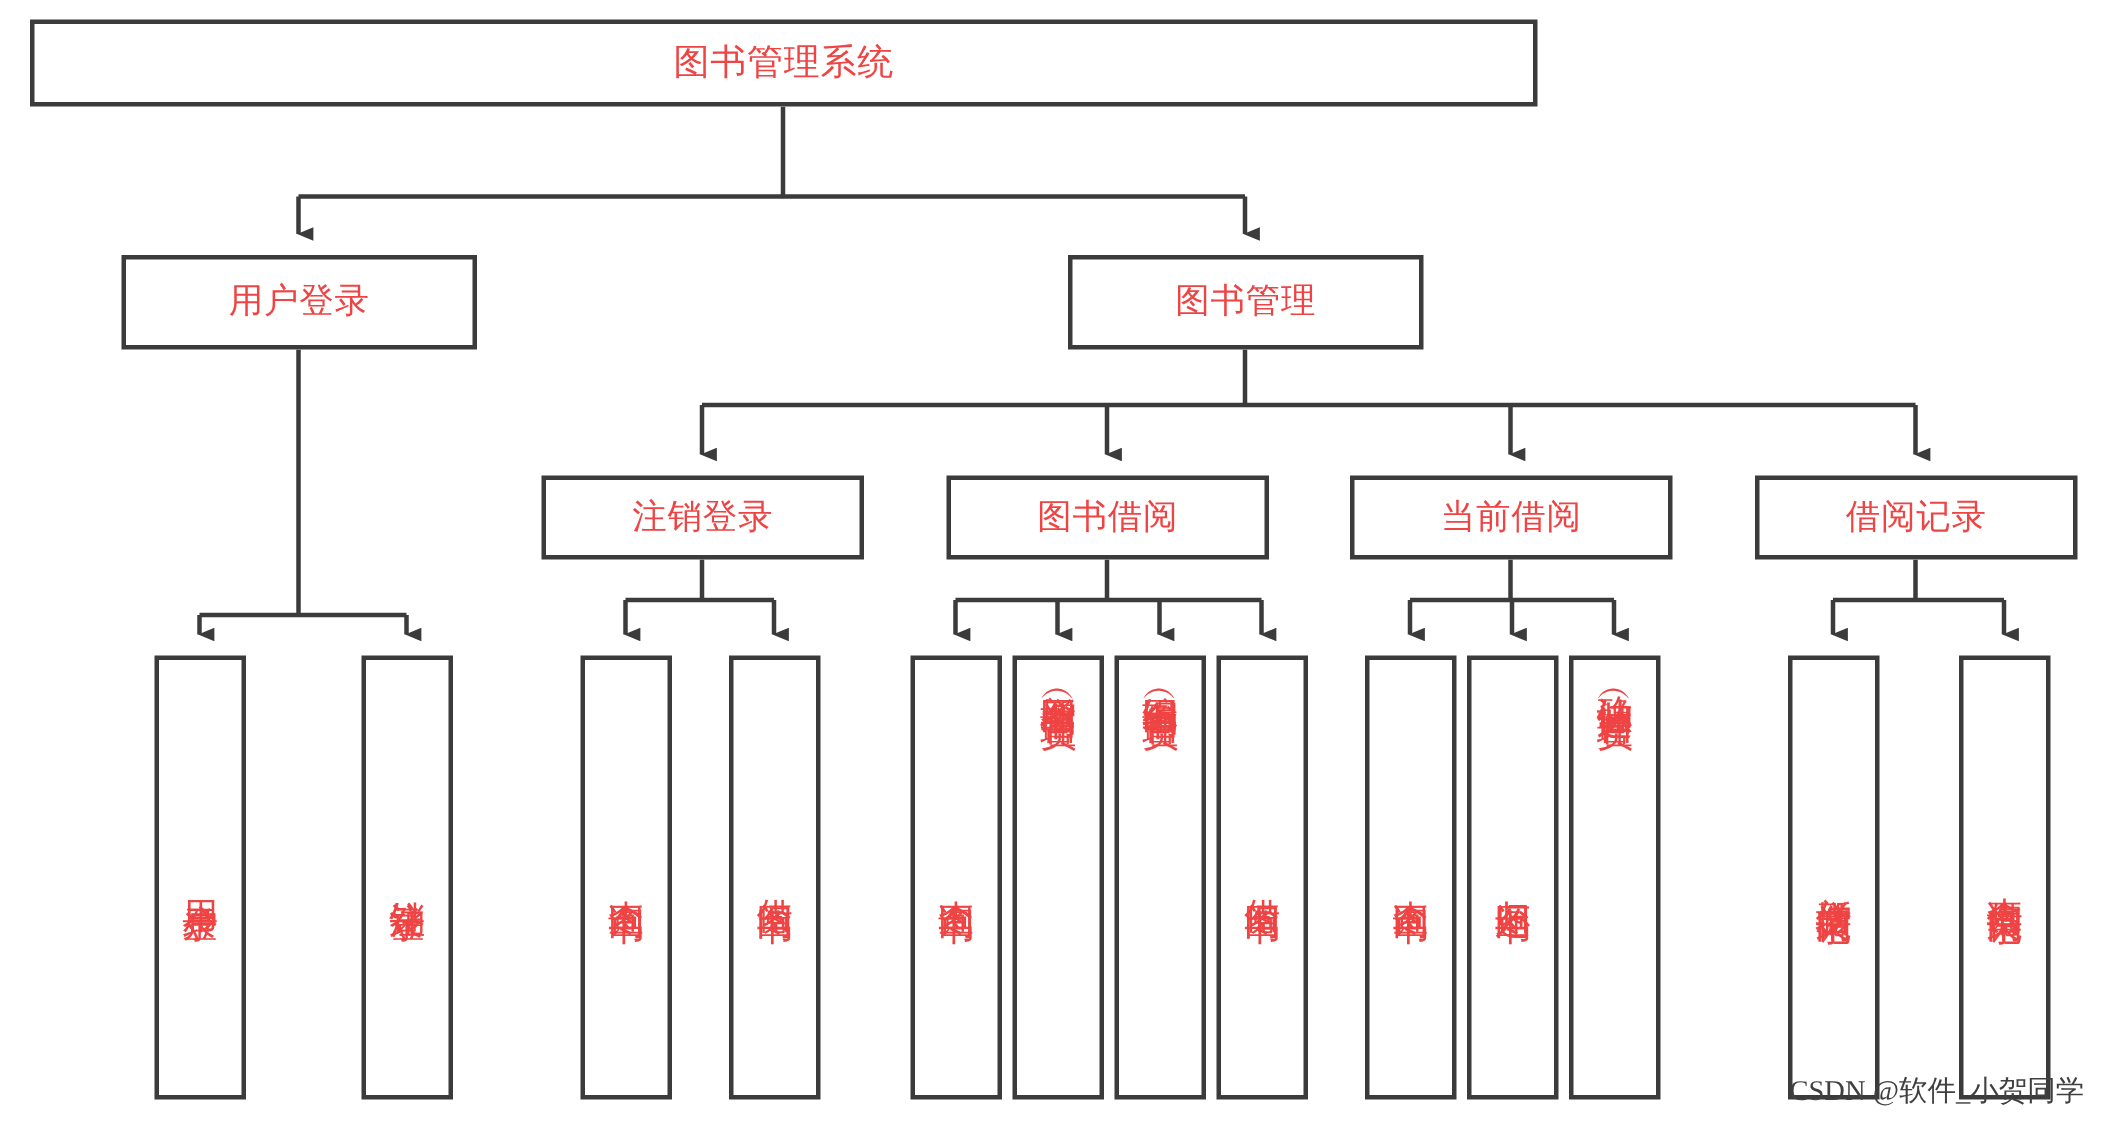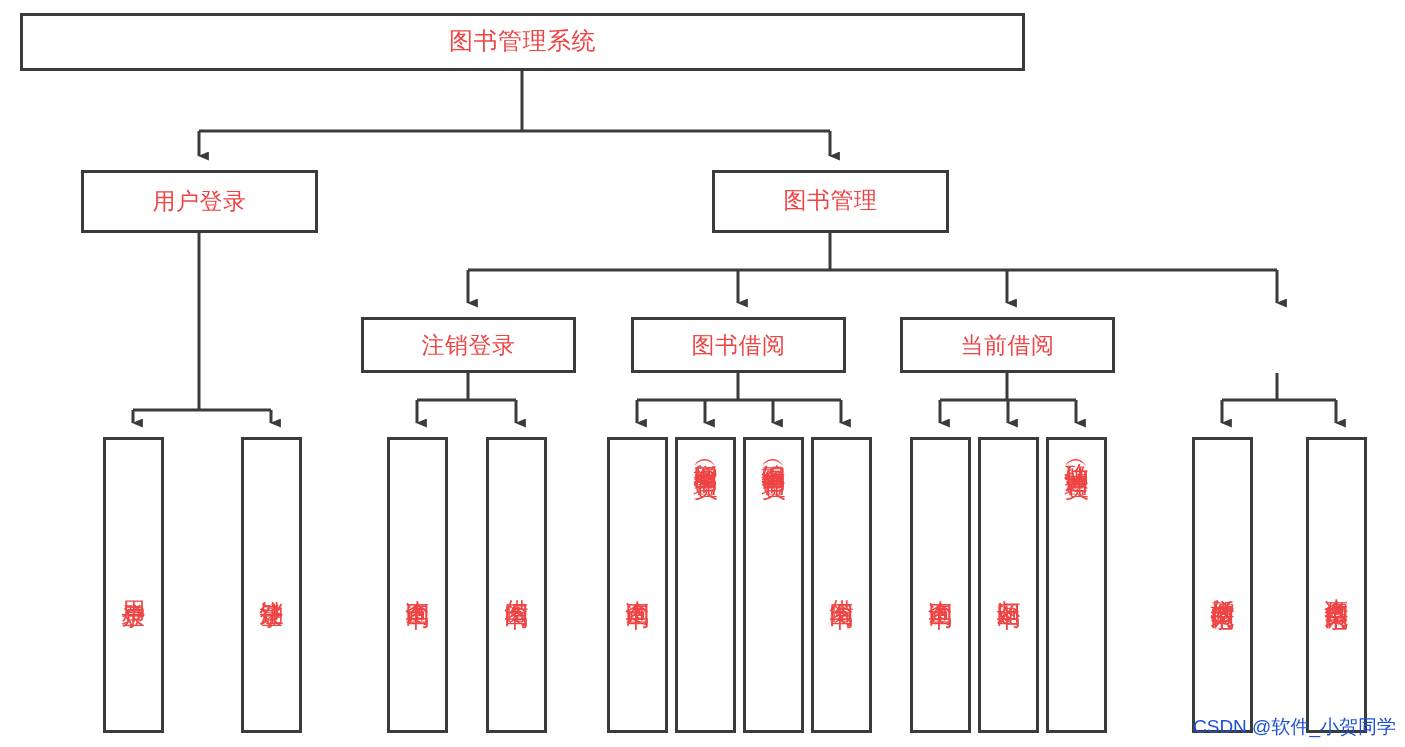--- a/index.html
+++ b/index.html
@@ -61,24 +61,24 @@
     line-height: 1.0;
     letter-spacing: 2px;
     white-space: nowrap;
   }
   .node.v.center {
     align-items: center;
     padding-top: 0;
   }
   .watermark {
     position: absolute;
-    color: #1d4ed8;
+    color: #404040;
     font-size: 19px;
     white-space: nowrap;
-    font-family: Liberation Sans, sans-serif;
+    font-family: Liberation Serif, serif;
   }
 </style>
 </head>
 <body>
 
 <div id="canvas">
 
   <svg id="edges" viewBox="0 0 1405 747" xmlns="http://www.w3.org/2000/svg">
     <defs>
       <marker id="arrow" viewBox="0 0 10 12" refX="5" refY="11" markerWidth="9" markerHeight="11" orient="auto-start-reverse" markerUnits="userSpaceOnUse">
@@ -143,20 +143,23 @@
 
   <div class="node h" style="left:361px; top:317px; width:215px; height:56px;">
     <span class="lbl">注销登录</span>
   </div>
   <div class="node h" style="left:900px; top:317px; width:215px; height:56px;">
     <span class="lbl">当前借阅</span>
   </div>
   <div class="node h" style="left:631px; top:317px; width:215px; height:56px;">
     <span class="lbl">图书借阅</span>
   </div>
+  <div class="node h" style="left:1170px; top:317px; width:215px; height:56px;">
+    <span class="lbl">借阅记录</span>
+  </div>
 
   <div class="node v center" style="left:103px; top:437px; width:61px; height:296px;">
     <span class="lbl">用户登录</span>
   </div>
   <div class="node v center" style="left:241px; top:437px; width:61px; height:296px;">
     <span class="lbl">注销登录</span>
   </div>
 
   <div class="node v center" style="left:387px; top:437px; width:61px; height:296px;">
     <span class="lbl">查询图书</span>

